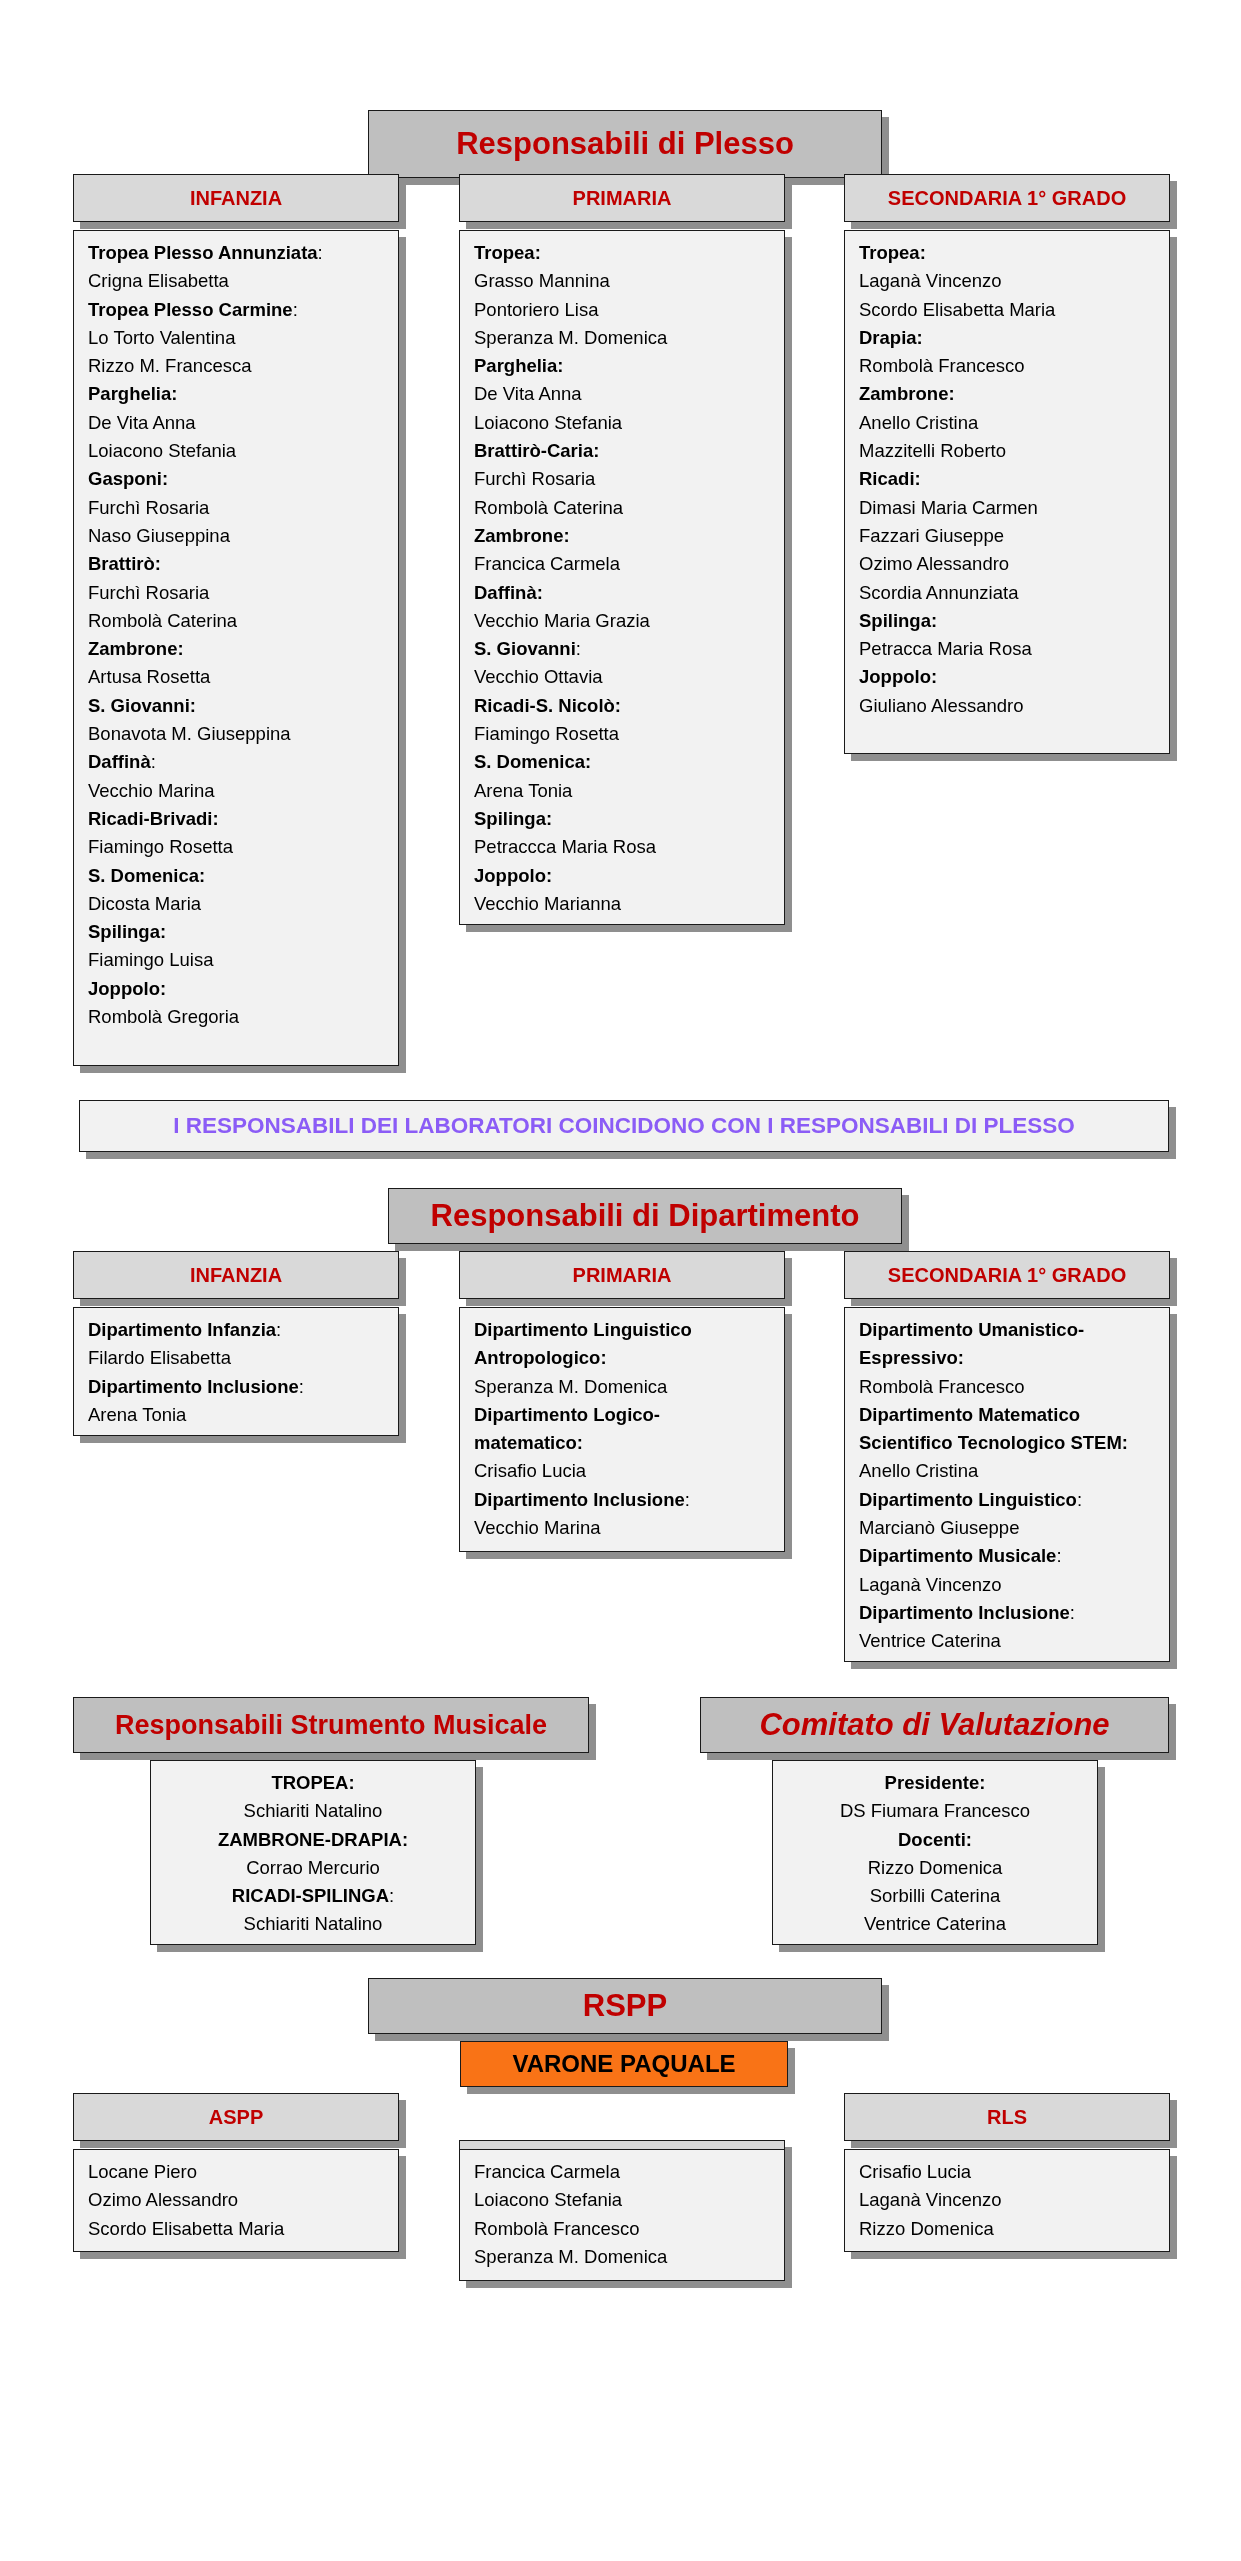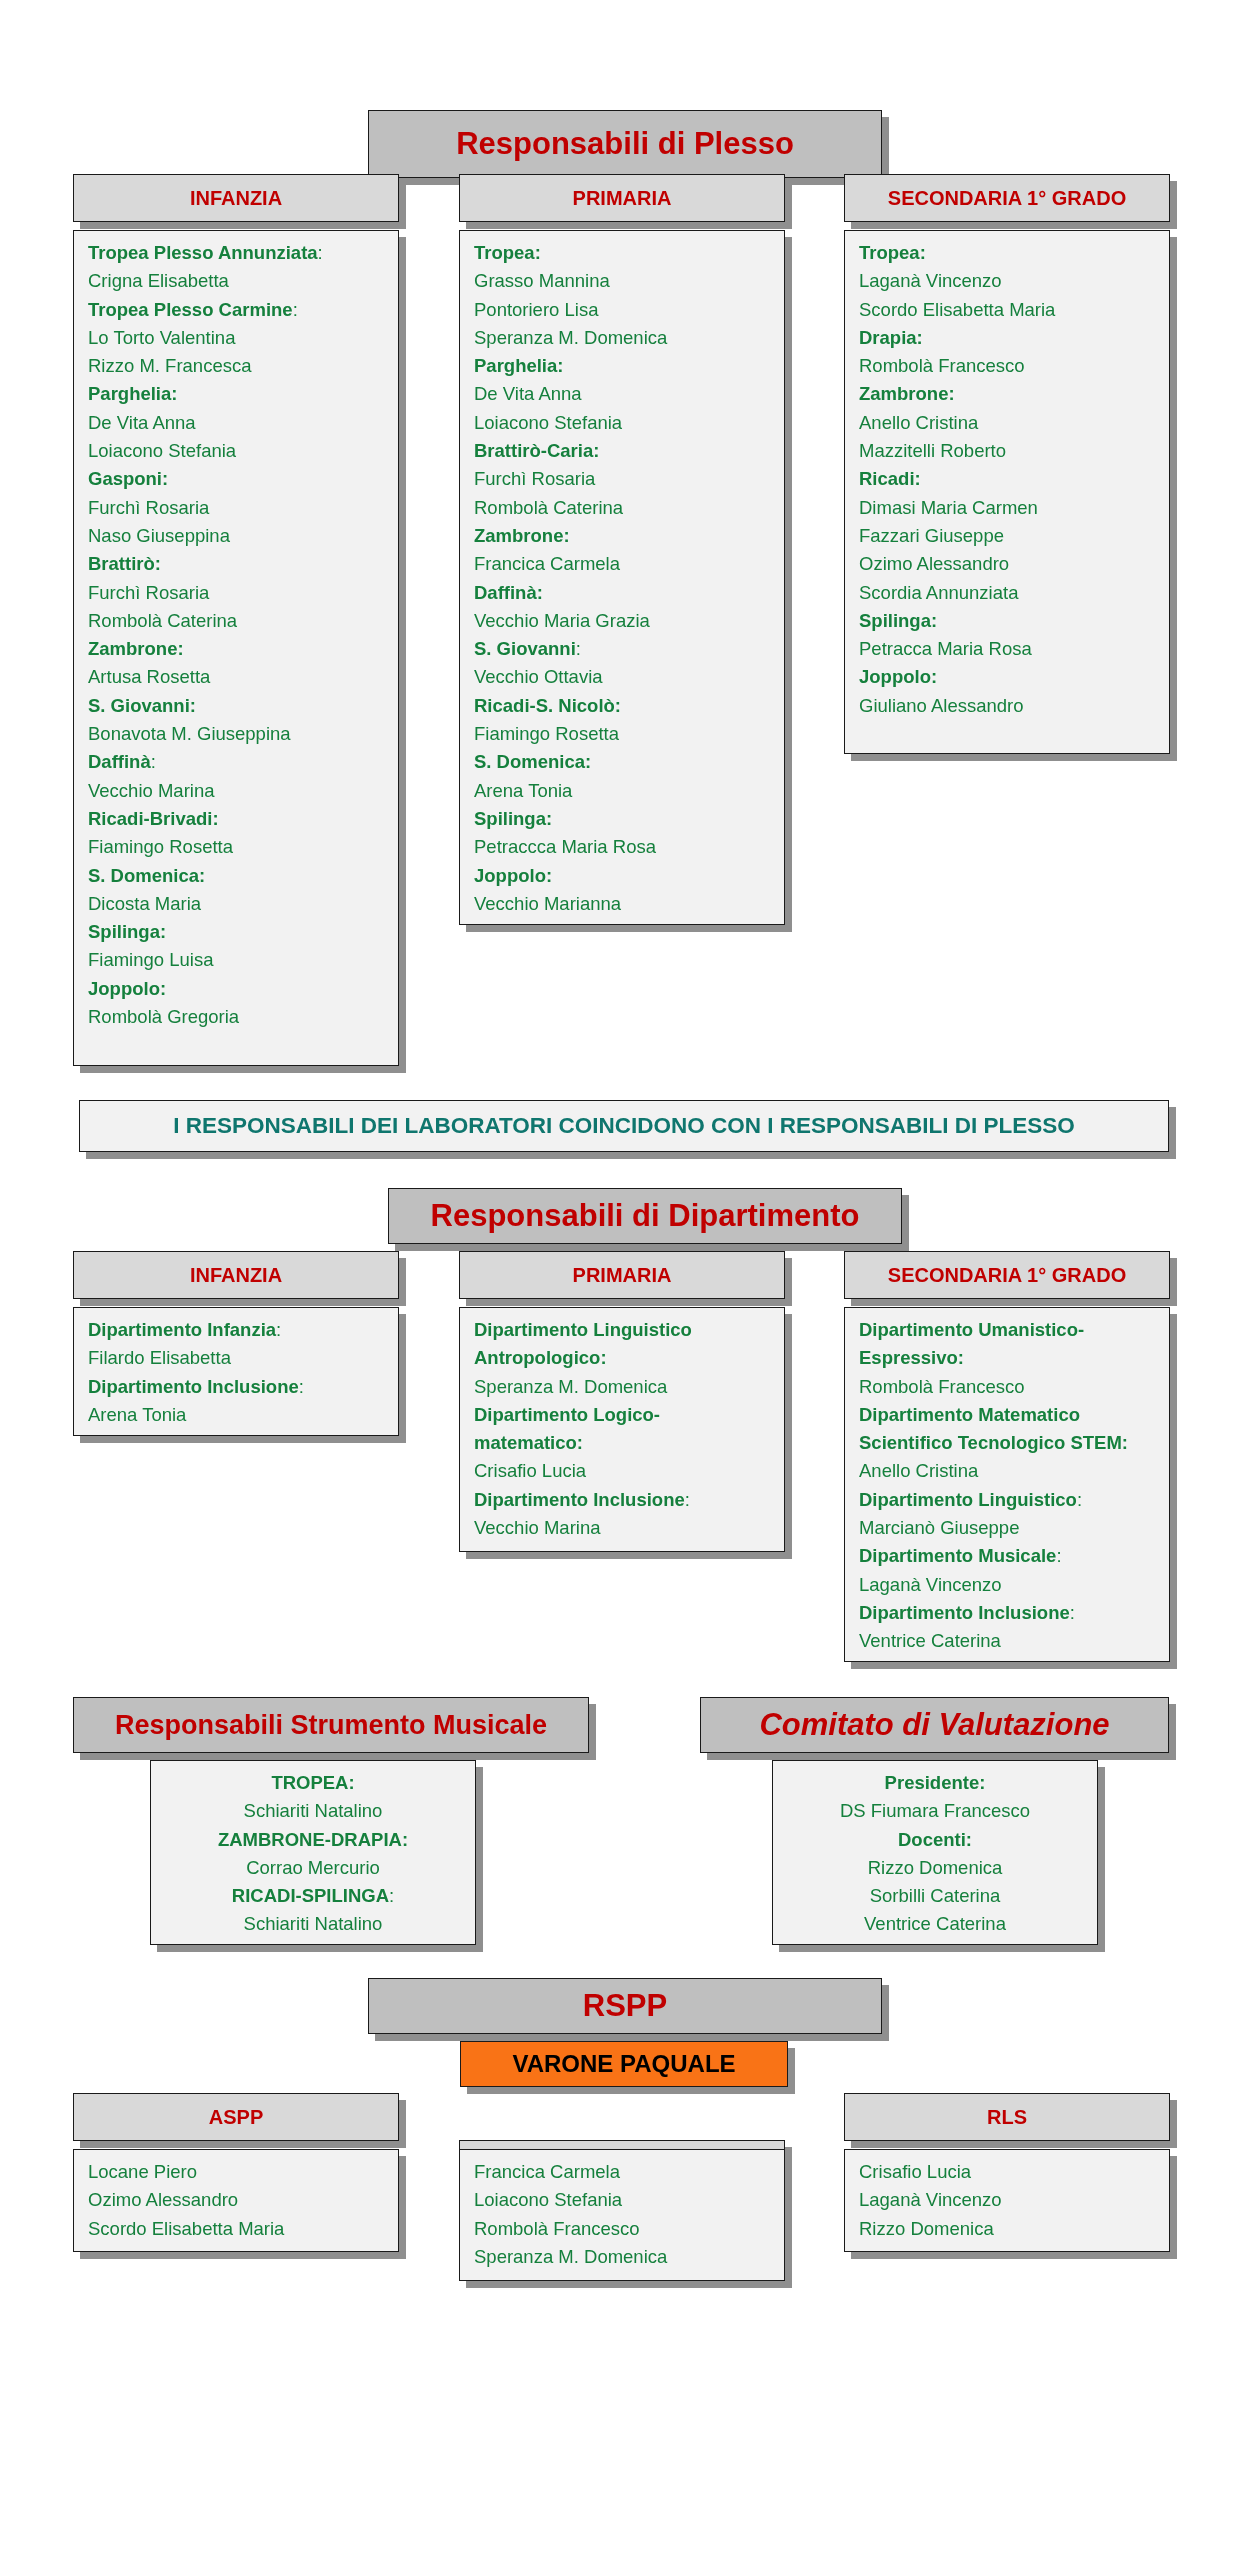--- a/index.html
+++ b/index.html
@@ -6,26 +6,26 @@
   body { width: 1241px; height: 2561px; position: relative; overflow: hidden;
          font-family: "Liberation Sans", "DejaVu Sans", sans-serif; }
   .box { position: absolute; box-sizing: border-box; border: 1.5px solid #1a1a1a;
          box-shadow: 7px 7px 0 #8f8f8f; }
   .title { background: #bfbfbf; color: #c00000; font-weight: bold; text-align: center;
            display: flex; align-items: center; justify-content: center; }
   .title.big { font-size: 31px; }
   .title.mid { font-size: 27px; }
   .head { background: #d9d9d9; color: #c00000; font-weight: bold; font-size: 20px;
           display: flex; align-items: center; justify-content: center; }
-  .content { background: #f2f2f2; color: #15803d; font-size: 18.5px; line-height: 28.3px;
+  .content { background: #f2f2f2; color: #000000; font-size: 18.5px; line-height: 28.3px;
              padding: 8px 14px; }
   .content.center { text-align: center; }
   .line { display: block; white-space: nowrap; }
   .b { font-weight: bold; }
-  .banner { background: #f2f2f2; color: #0f766e; font-size: 22.5px; font-weight: bold;
+  .banner { background: #f2f2f2; color: #8b5cf6; font-size: 22.5px; font-weight: bold;
             display: flex; align-items: center; justify-content: center; }
   .name-box { background: #f97316; color: #000; font-weight: bold; font-size: 24px;
               display: flex; align-items: center; justify-content: center; }
 </style>
 </head>
 <body>
 
 <div class="box title big" style="left:368px;top:110px;width:514px;height:68px;">Responsabili di Plesso</div>
 
 <div class="box head" style="left:73px;top:174px;width:326px;height:48px;">INFANZIA</div>

